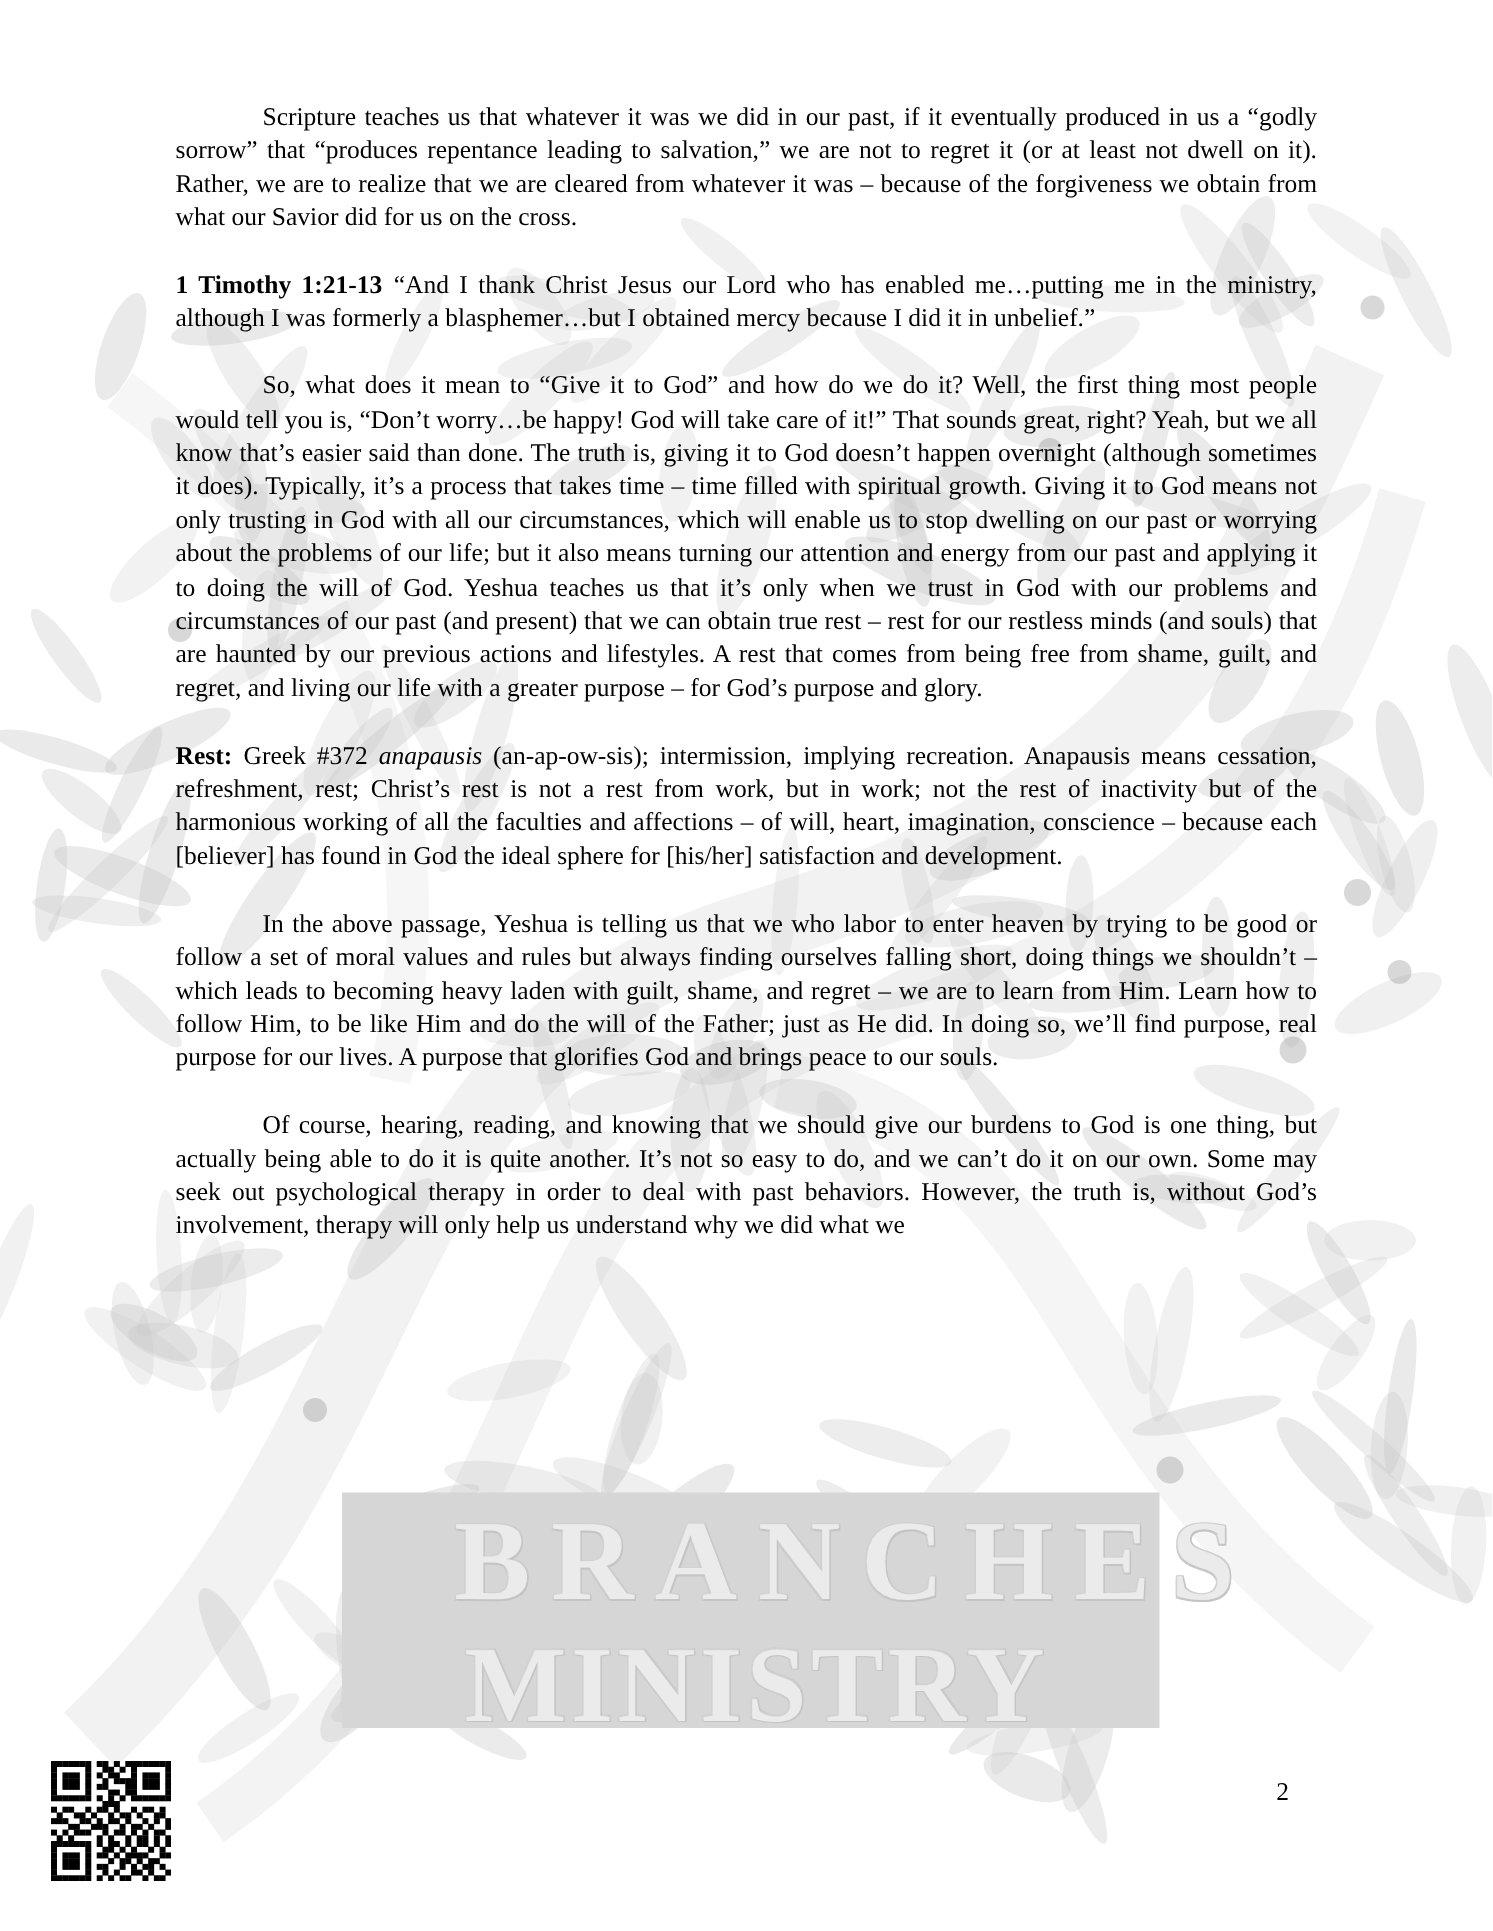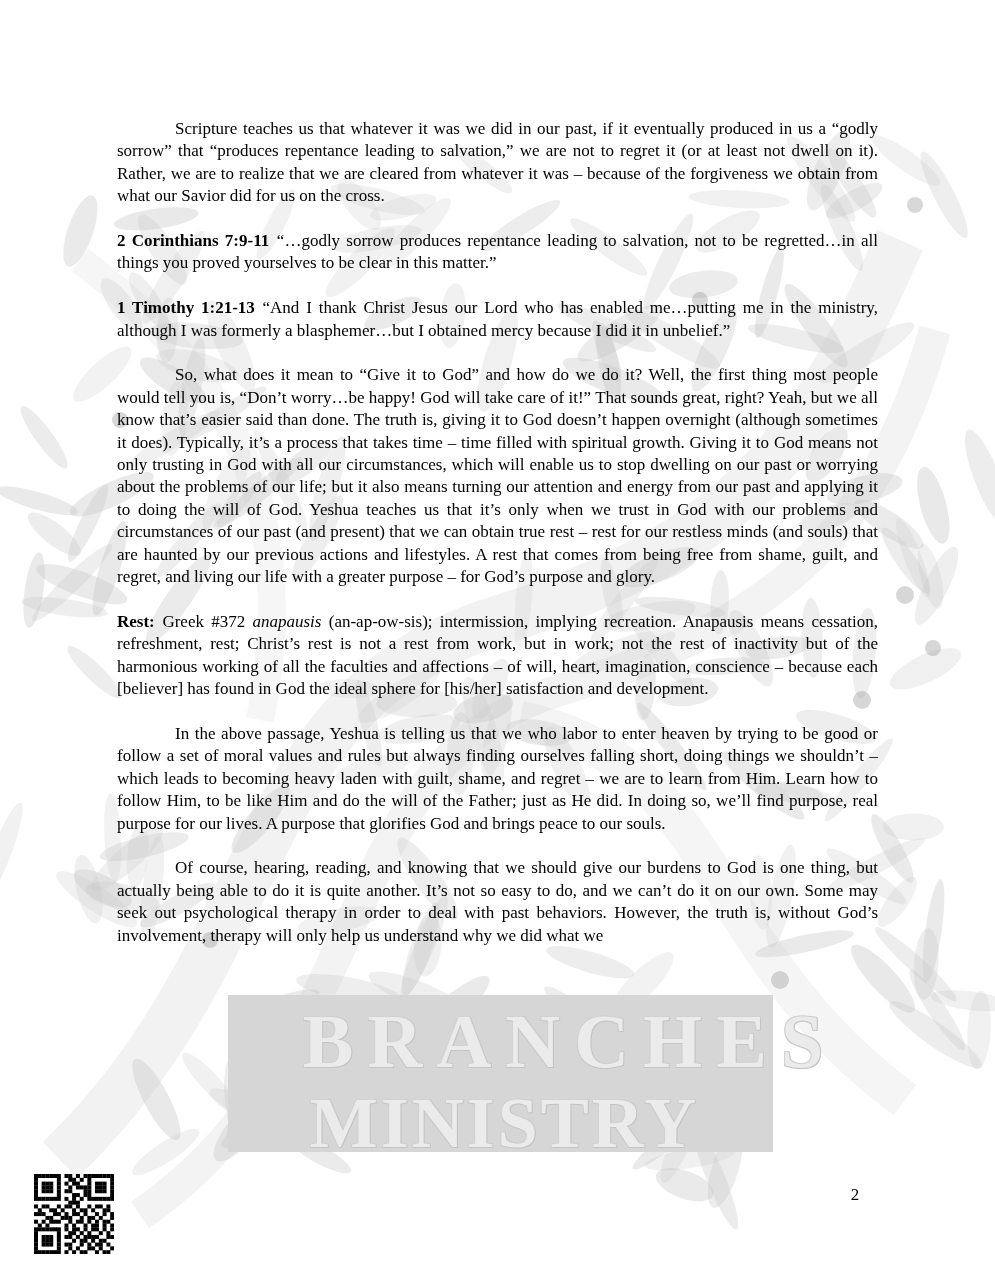--- a/index.html
+++ b/index.html
@@ -23,21 +23,21 @@
     font-weight:700;
     color:#ebebeb;
     text-shadow:1px 1px 0 #c4c4c4,-1px -1px 0 #d2d2d2,1px -1px 0 #cbcbcb,-1px 1px 0 #cbcbcb;
     white-space:nowrap;text-align:center;
   }
   .wm-line1{left:180px;top:998px;width:780px;font-size:76px;letter-spacing:14px;}
   .wm-line2{left:117px;top:1082px;width:775px;font-size:72px;letter-spacing:3px;}
   
   .content{
     position:absolute;left:117px;top:0;width:761px;z-index:3;
-    padding-top:118px;
+    padding-top:67px;
     font-size:17px;line-height:22.4px;
     text-align:justify;
   }
   .content p{margin:0 0 22.4px 0;}
   p.body{text-indent:58px;}
   p.scripture b,p.definition b{margin-right:0.45em;}
   p.definition i{font-style:italic;}
   
   .qr{position:absolute;left:34px;top:1174px;width:80px;height:80px;z-index:4;}
   .page-number{
@@ -257,21 +257,20 @@
   </svg>
 
   <div class="wm-band"></div>
   <div class="wm-word wm-line2">MINISTRY</div>
   <div class="wm-word wm-line1">BRANCHES</div>
 
   <main class="content">
 
     <p class="body"><span>Scripture teaches us that whatever it was we did in our past, if it eventually produced in us a “godly sorrow” that “produces repentance leading to salvation,” we are not to regret it (or at least not dwell on it).  Rather, we are to realize that we are cleared from whatever it was – because of the forgiveness we obtain from what our Savior did for us on the cross.</span></p>
 
-    <p class="scripture"><b>2 Corinthians 7:9-11</b><span>“…godly sorrow produces repentance leading to salvation, not to be regretted…in all things you proved yourselves to be clear in this matter.”</span></p>
 
 
     <p class="scripture"><b>1 Timothy 1:21-13</b><span>“And I thank Christ Jesus our Lord who has enabled me…putting me in the ministry, although I was formerly a blasphemer…but I obtained mercy because I did it in unbelief.”</span></p>
 
     <p class="body"><span>So, what does it mean to “Give it to God” and how do we do it?  Well, the first thing most people would tell you is, “Don’t worry…be happy!  God will take care of it!”  That sounds great, right?  Yeah, but we all know that’s easier said than done.  The truth is, giving it to God doesn’t happen overnight (although sometimes it does).  Typically, it’s a process that takes time – time filled with spiritual growth.  Giving it to God means not only trusting in God with all our circumstances, which will enable us to stop dwelling on our past or worrying about the problems of our life; but it also means turning our attention and energy from our past and applying it to doing the will of God.  Yeshua teaches us that it’s only when we trust in God with our problems and circumstances of our past (and present) that we can obtain true rest – rest for our restless minds (and souls) that are haunted by our previous actions and lifestyles.  A rest that comes from being free from shame, guilt, and regret, and living our life with a greater purpose – for God’s purpose and glory.</span></p>
 
 
     <p class="definition"><b>Rest:</b><span>Greek #372 </span><i>anapausis</i><span> (an-ap-ow-sis); intermission, implying recreation.  Anapausis means cessation, refreshment, rest; Christ’s rest is not a rest from work, but in work; not the rest of inactivity but of the harmonious working of all the faculties and affections – of will, heart, imagination, conscience – because each [believer] has found in God the ideal sphere for [his/her] satisfaction and development.</span></p>
 
     <p class="body"><span>In the above passage, Yeshua is telling us that we who labor to enter heaven by trying to be good or follow a set of moral values and rules but always finding ourselves falling short, doing things we shouldn’t – which leads to becoming heavy laden with guilt, shame, and regret – we are to learn from Him.  Learn how to follow Him, to be like Him and do the will of the Father; just as He did.  In doing so, we’ll find purpose, real purpose for our lives.  A purpose that glorifies God and brings peace to our souls.</span></p>

